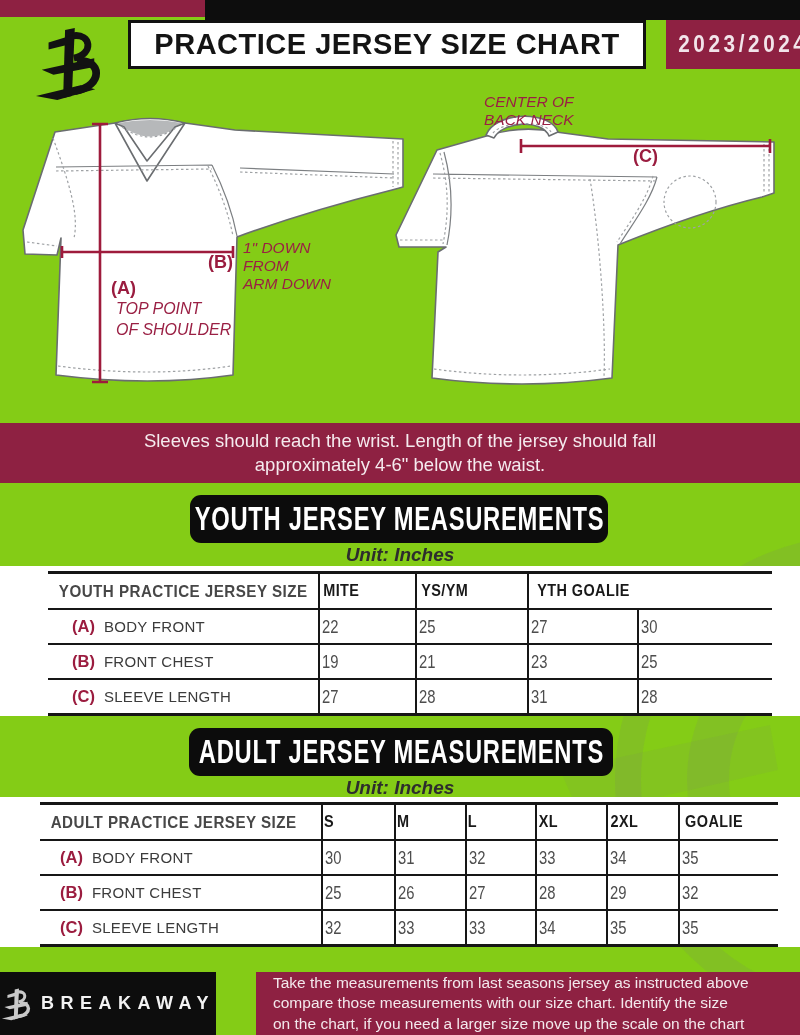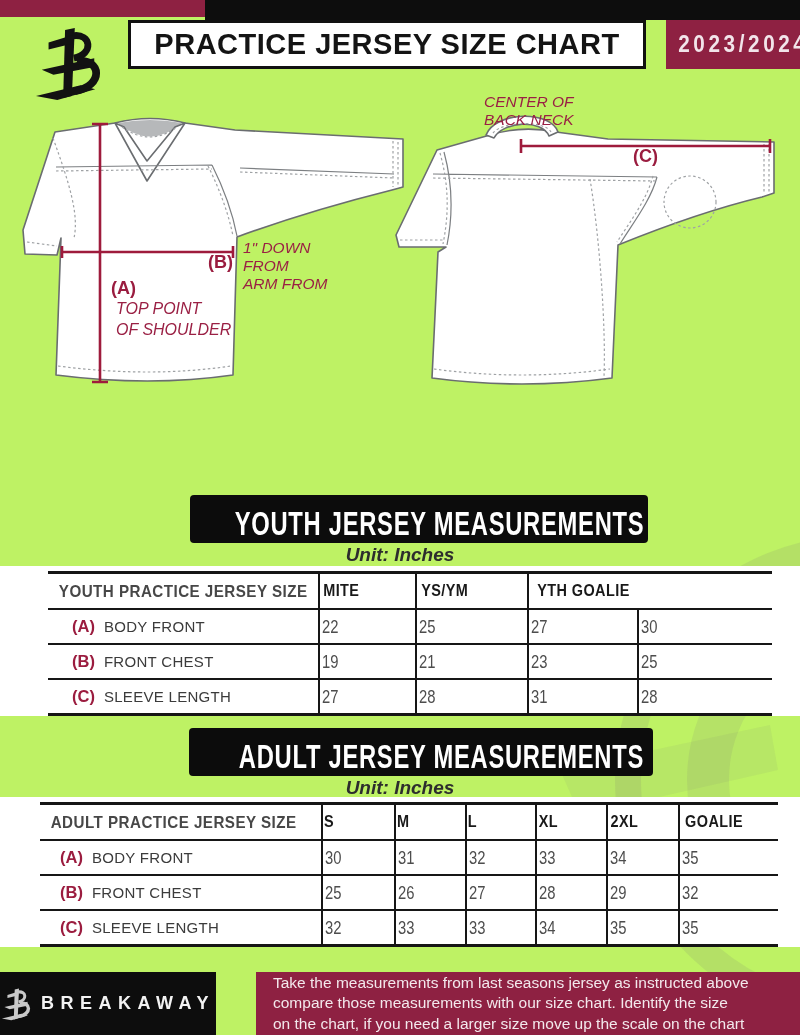--- a/index.html
+++ b/index.html
@@ -1,16 +1,16 @@
 <!DOCTYPE html>
 <html><head>
 <meta charset="utf-8">
 <style>
   html,body{margin:0;padding:0;}
-  .page{position:relative;width:800px;height:1035px;background:#bef264;overflow:hidden;
+  .page{position:relative;width:800px;height:1035px;background:#84cc16;overflow:hidden;
         font-family:"Liberation Sans",sans-serif;text-decoration:underline;-webkit-font-smoothing:antialiased;}
   .abs{position:absolute;}
 
   
   .strip-maroon{left:0;top:0;width:205px;height:17px;background:#8E2142;}
   .strip-black{left:205px;top:0;width:595px;height:20px;background:#0d0d0d;}
   .logo-box{left:34px;top:24px;width:68px;height:78px;color:#121212;}
   .title-box{left:128px;top:20px;width:518px;height:49px;background:#fff;border:3px solid #111;
              box-sizing:border-box;display:flex;align-items:center;justify-content:center;}
   .title-box span{font-size:29px;font-weight:bold;letter-spacing:.5px;color:#141414;white-space:nowrap;}
@@ -32,21 +32,21 @@
 
   
   .banner{left:0;top:423px;width:800px;height:60px;background:#8E2142;color:#F5EAEE;
           display:flex;flex-direction:column;align-items:center;justify-content:center;gap:2px;}
   .banner div{font-size:18.5px;line-height:22px;}
 
   
   .white-band{left:0;width:800px;height:150px;background:#fff;}
   .band-youth{top:566px;}
   .band-adult{top:797px;}
-  .pill{background:#0c0c0c;border-radius:4px;display:flex;align-items:flex-end;justify-content:center;padding-left:40px;}
+  .pill{background:#0c0c0c;border-radius:11px;display:flex;align-items:center;justify-content:center;}
   .pill span{color:#fff;font-weight:bold;font-size:33px;letter-spacing:1px;display:inline-block;
              transform:scaleX(.72);white-space:nowrap;}
   .pill-youth{left:190px;top:495px;width:418px;height:48px;}
   .pill-adult{left:189px;top:728px;width:424px;height:48px;}
   .unit{left:0;width:800px;text-align:center;font-style:italic;font-weight:bold;font-size:19px;color:#2d2d2d;}
   .unit-youth{top:544px;}
   .unit-adult{top:777px;}
 
   
   .tbl{border-top:3px solid #161616;border-bottom:3px solid #161616;}
@@ -156,24 +156,28 @@
     <g stroke="#9E1B3C" stroke-width="2.6" fill="none">
       <path d="M100,34 L100,292 M92,34 L108,34 M92,292 L108,292"></path>
       <path d="M62,162 L233,162 M62,156 L62,168 M233,156 L233,168"></path>
       <path d="M521,56 L770,56 M521,49 L521,63 M770,49 L770,63"></path>
     </g>
   </svg>
 
   <div class="abs dlabel lab-c-cap over"><span>CENTER OF</span><br><span>BACK NECK</span></div>
   <div class="abs dlabel dmark lab-c over">(C)</div>
   <div class="abs dlabel dmark lab-b over">(B)</div>
-  <div class="abs dlabel lab-b-cap over"><span>1" DOWN</span><br><span>FROM</span><br><span>ARM FROM</span></div>
+  <div class="abs dlabel lab-b-cap over"><span>1" DOWN</span><br><span>FROM</span><br><span>ARM DOWN</span></div>
   <div class="abs dlabel dmark lab-a over">(A)</div>
   <div class="abs dlabel lab-a-cap over"><span>TOP POINT</span><br><span>OF SHOULDER</span></div>
 
+  <div class="abs banner over">
+    <div>Sleeves should reach the wrist. Length of the jersey should fall</div>
+    <div>approximately 4-6" below the waist.</div>
+  </div>
 
   <div class="abs white-band band-youth z1"></div>
   <div class="abs pill pill-youth over">
     <span>YOUTH JERSEY MEASUREMENTS</span>
   </div>
   <div class="abs unit unit-youth over">Unit: Inches</div>
 
   <div class="abs tbl tbl-youth over">
     <div class="tr th">
       <div class="td c0">

